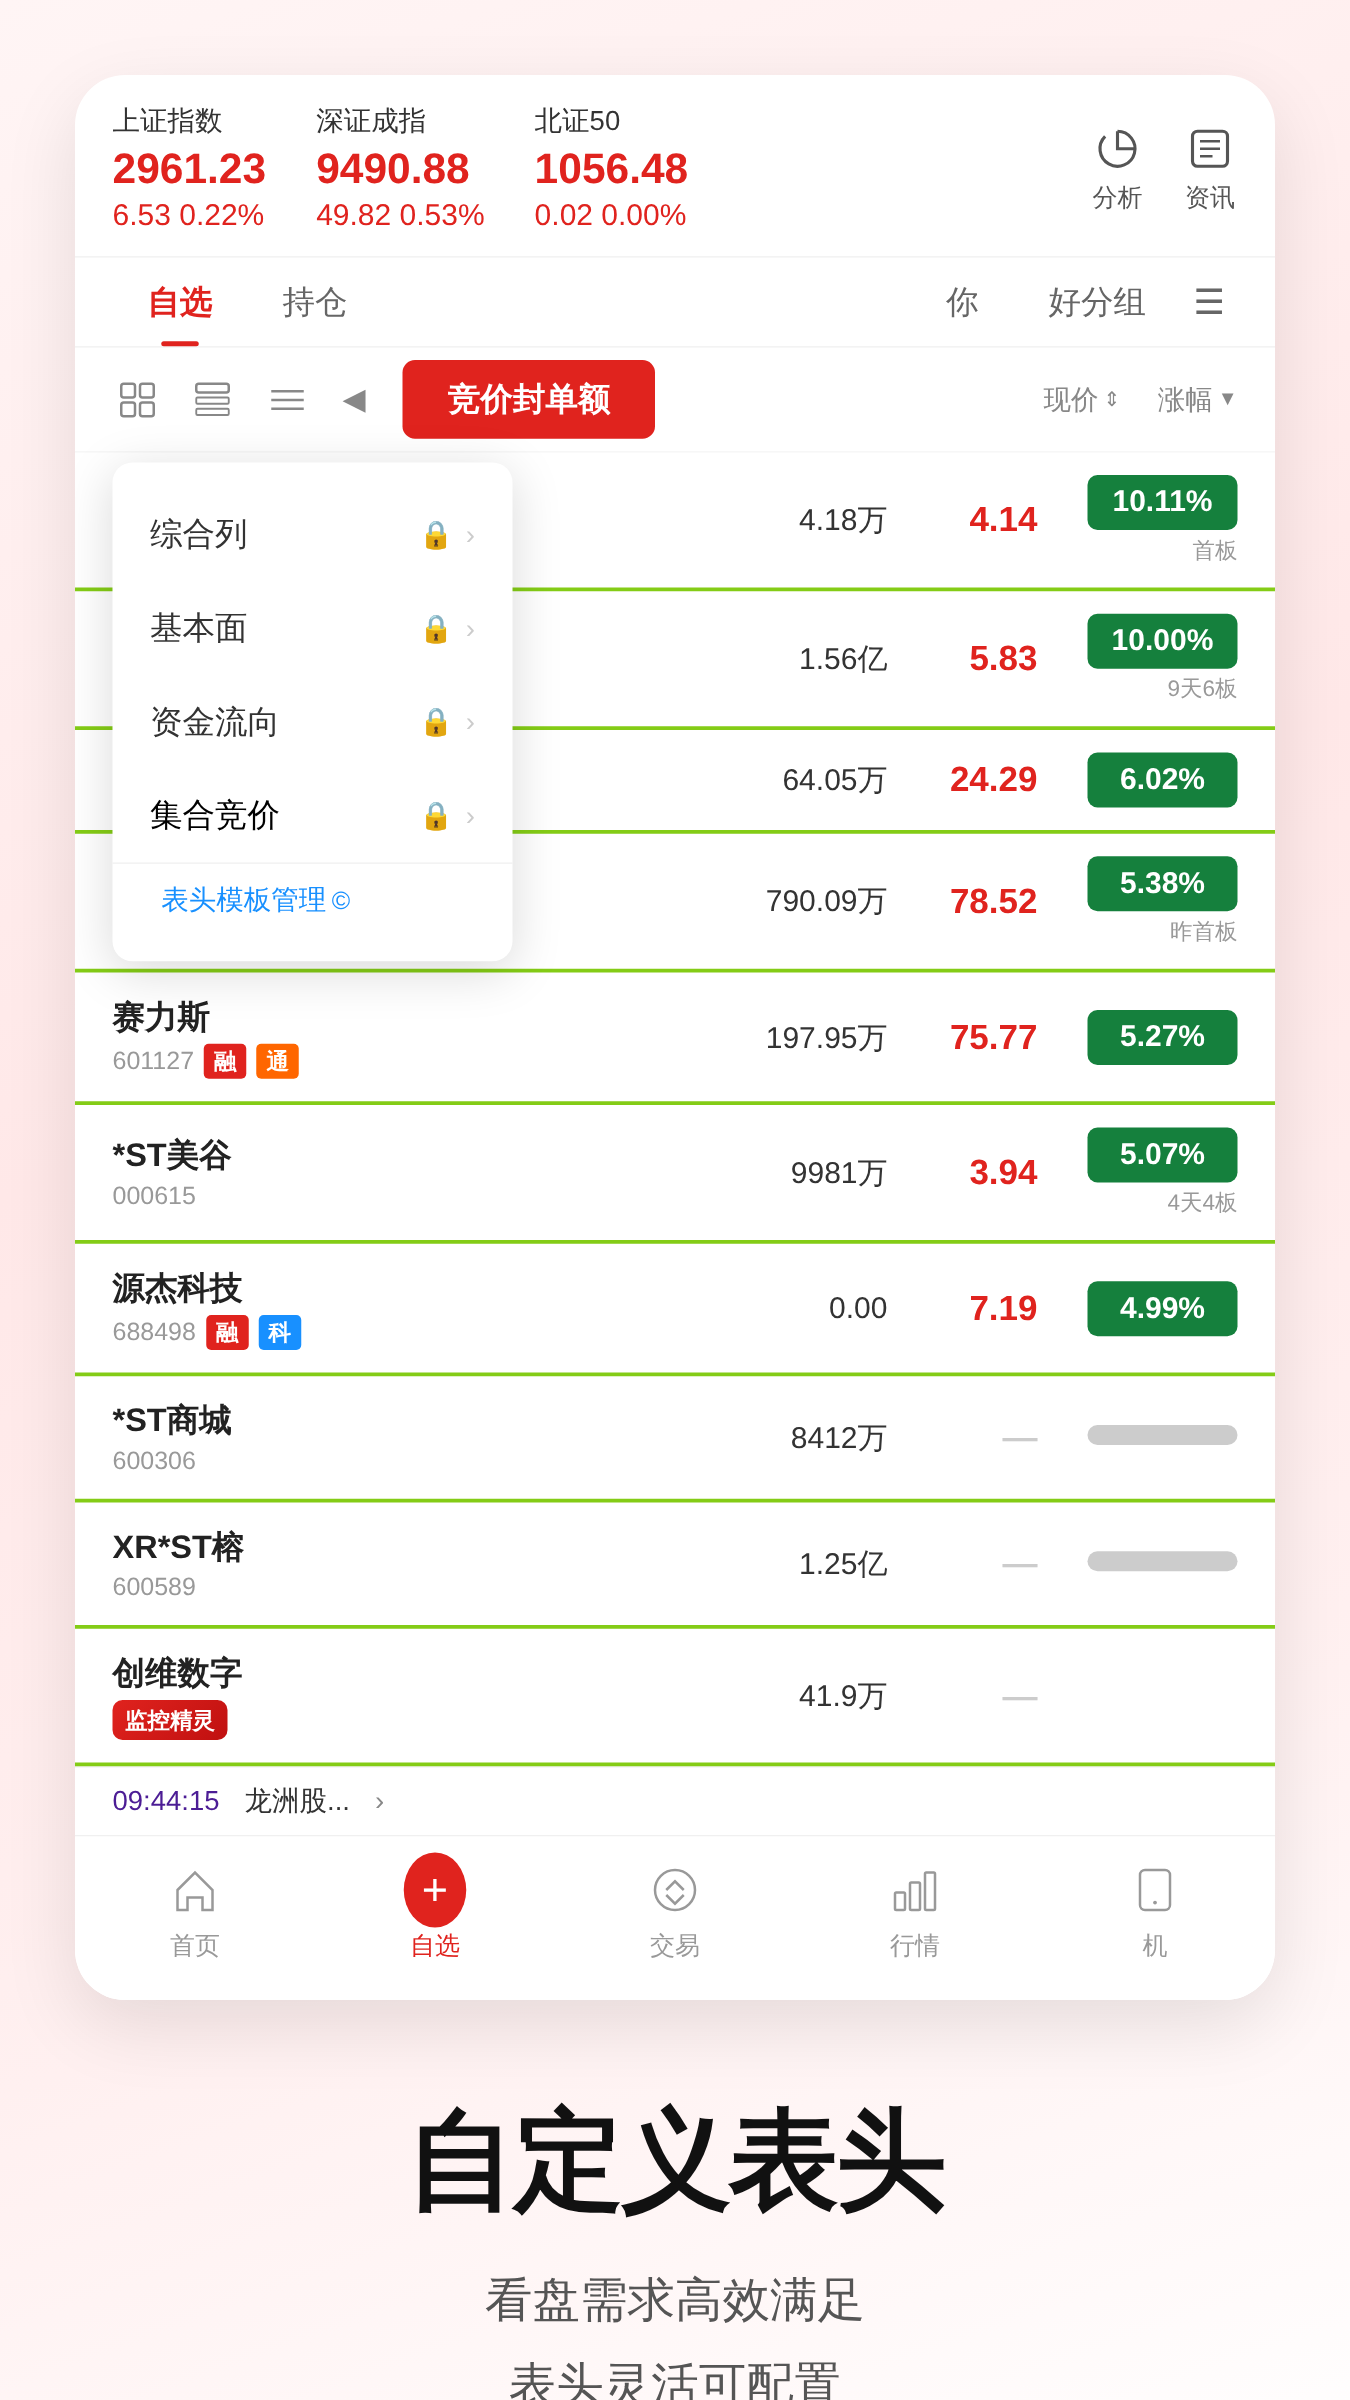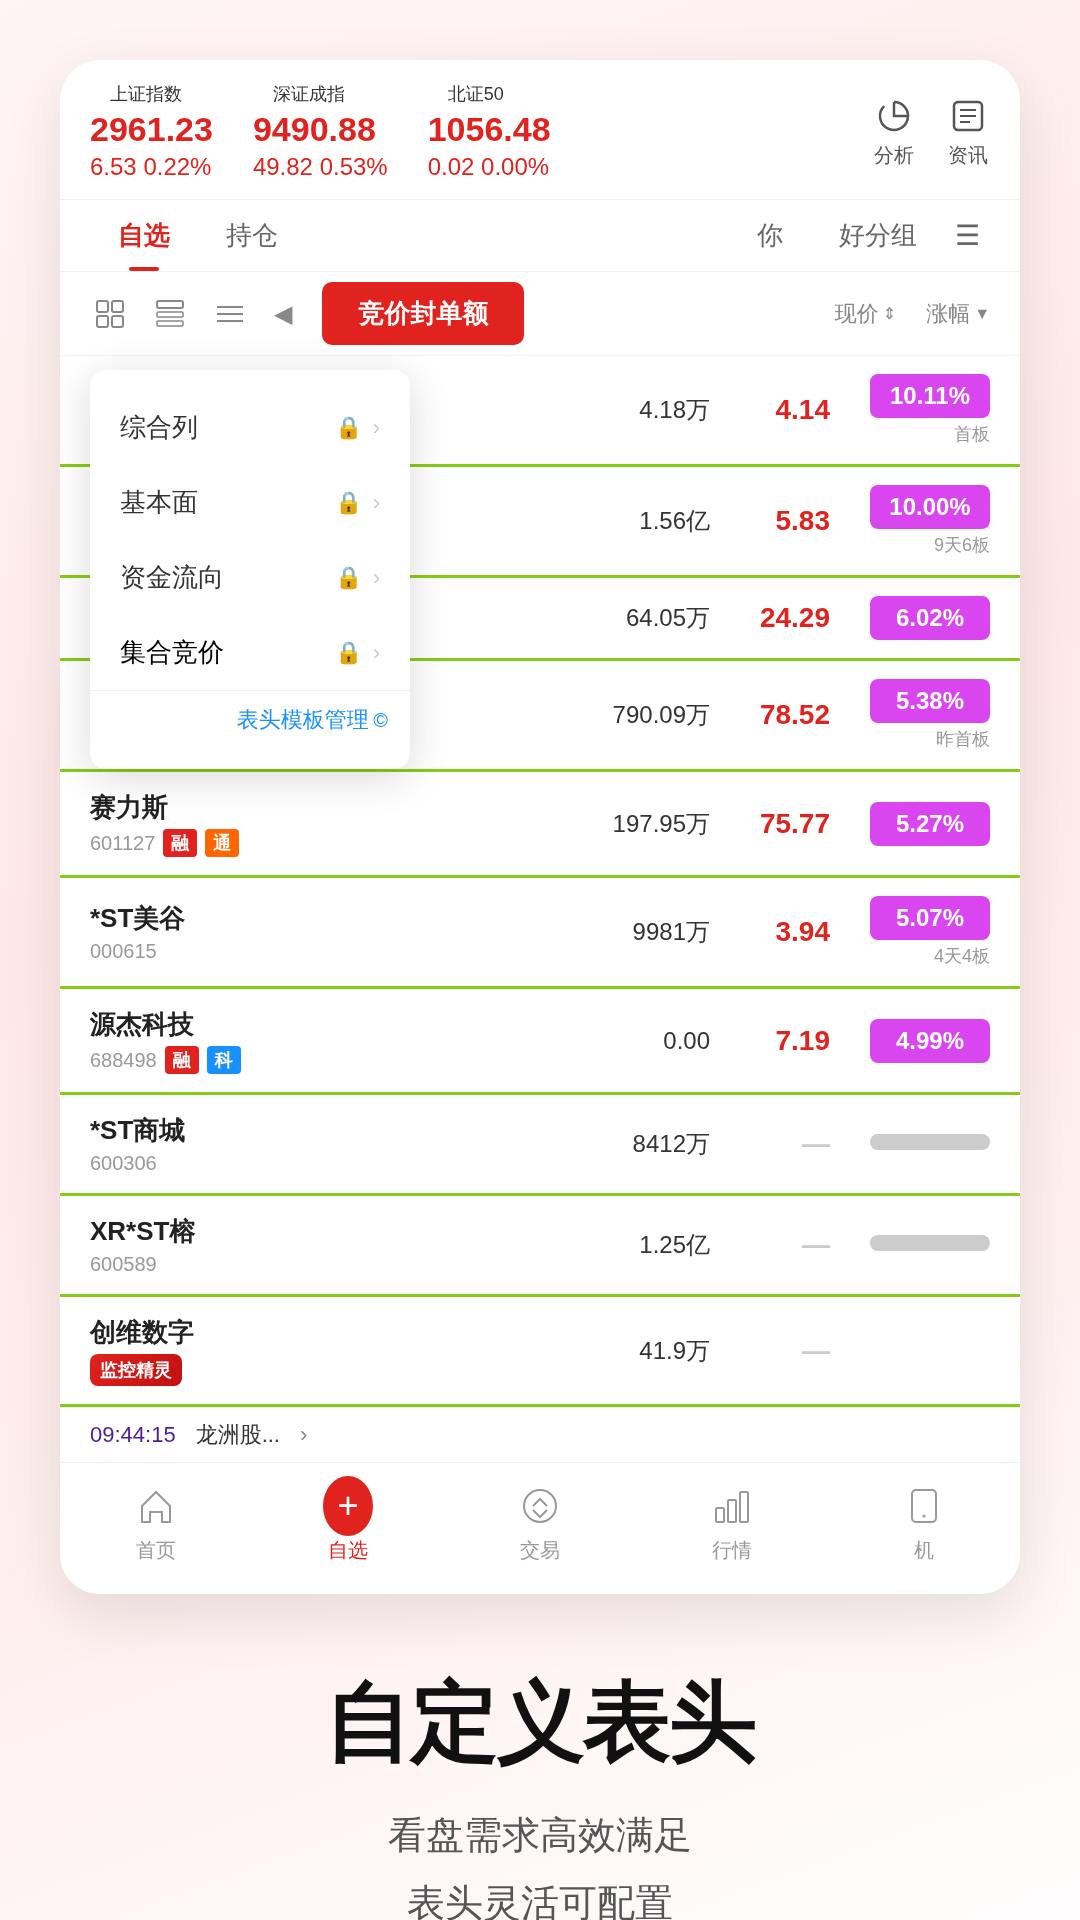--- a/index.html
+++ b/index.html
@@ -35,24 +35,23 @@
       padding: 22px 30px 18px 30px;
       border-bottom: 1px solid #f0f0f0;
       gap: 40px;
     }
     .index-item {
       display: flex;
       flex-direction: column;
       gap: 4px;
     }
     .index-name {
-      font-size: 18px;
+      font-size: 22px;
       color: #333;
       font-weight: 400;
-      margin-left: 20px;
     }
     .index-value {
       font-size: 34px;
       font-weight: 700;
       color: #e0231e;
     }
     .index-change {
       font-size: 24px;
       color: #e0231e;
     }
@@ -208,21 +207,21 @@
       text-align: right;
       font-size: 28px;
       font-weight: 600;
       color: #e0231e;
     }
     .stock-change {
       width: 160px;
       text-align: right;
     }
     .change-badge {
-      background: #d946ef;
+      background: #15803d;
       color: #fff;
       font-size: 24px;
       font-weight: 600;
       padding: 8px 12px;
       border-radius: 8px;
       display: inline-block;
       text-align: center;
       min-width: 120px;
     }
     .change-sub {
@@ -259,23 +258,23 @@
     .dropdown-lock {
       font-size: 22px;
       color: #ccc;
     }
     .dropdown-lock.red { color: #e0231e; }
     .dropdown-arrow {
       font-size: 22px;
       color: #ccc;
     }
     .dropdown-footer {
-      padding: 14px 22px;
+      padding: 14px 39px;
       border-top: 1px solid #f0f0f0;
-      text-align: right;
+      text-align: left;
     }
     .template-mgr {
       font-size: 22px;
       color: #1890ff;
     }
 
     
     .status-bar {
       display: flex;
       align-items: center;

